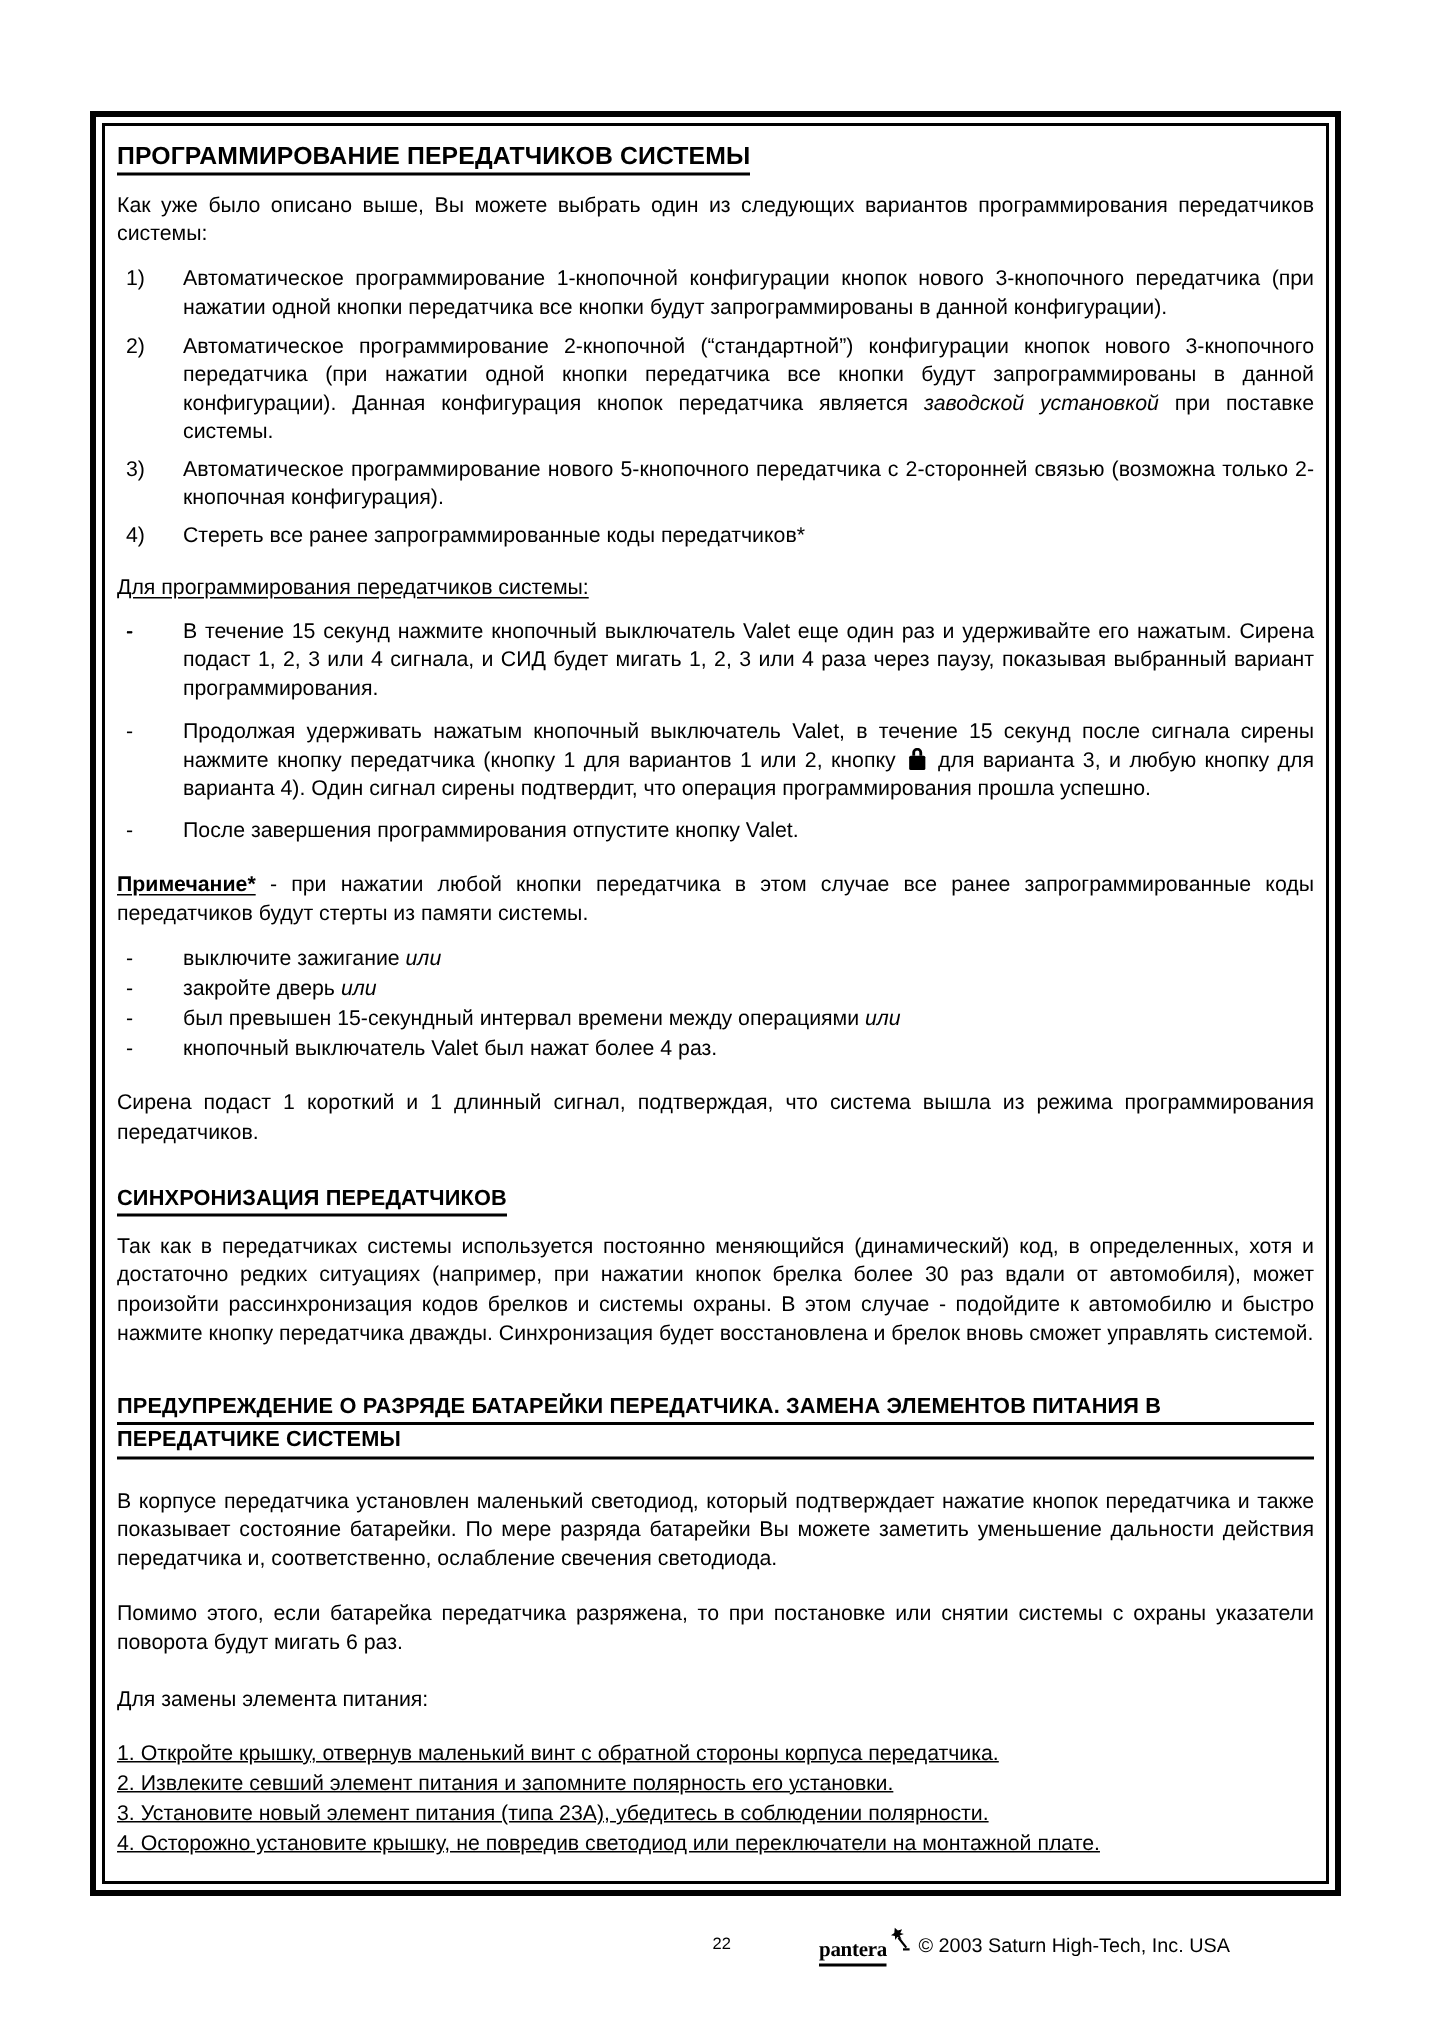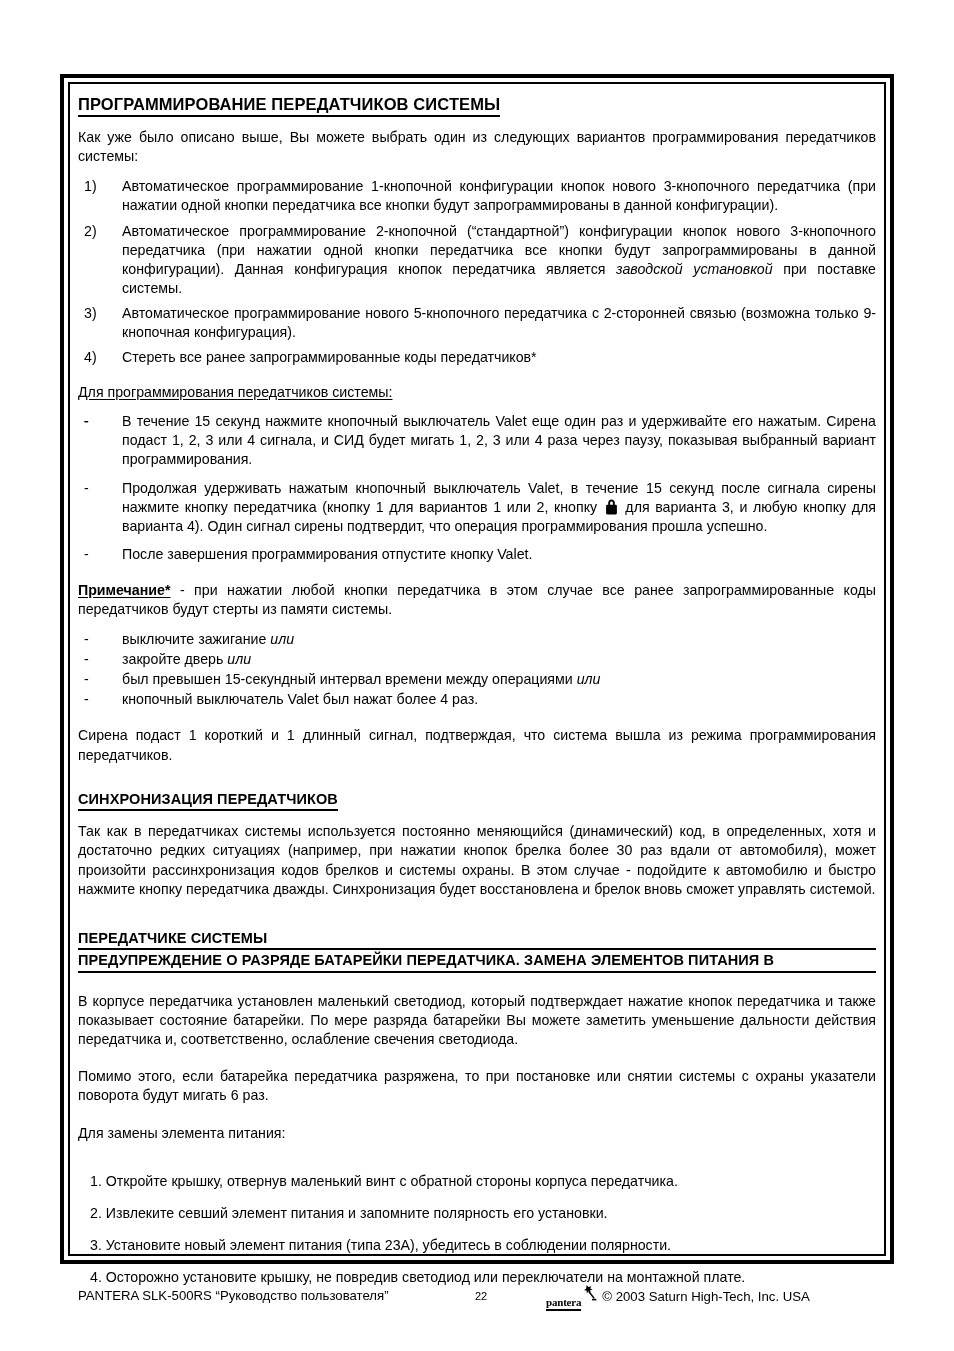--- a/index.html
+++ b/index.html
@@ -153,22 +153,23 @@
 
   
   ol.dot-list {
     list-style: none;
     margin: 0;
     padding: 0;
   }
   ol.dot-list > li {
     font-size: 14.2px;
     line-height: 1.42;
-    margin: 12px;
+    margin: 0;
     text-align: left;
+    text-decoration: underline;
   }
 
   
   .lock-icon {
     display: inline-block;
     width: 13px;
     height: 16px;
     vertical-align: -3px;
     margin: 0 2px;
   }
@@ -212,21 +213,21 @@
   .brand-logo {
     display: inline-flex;
     align-items: flex-end;
     gap: 1px;
     position: relative;
     top: 1px;
   }
   .brand-word {
     font-family: "Liberation Serif", "DejaVu Serif", serif;
     font-weight: bold;
-    font-size: 11px;
+    font-size: 14px;
     letter-spacing: -0.2px;
     border-bottom: 2px solid #000;
     line-height: 1.05;
     padding-bottom: 0px;
   }
   .brand-mark { display: block; }
   .copy-text { font-size: 13.2px; }
 </style>
 </head>
 <body>
@@ -244,21 +245,21 @@
         <p class="body-text">Как уже было описано выше, Вы можете выбрать один из следующих вариантов программирования передатчиков системы:</p>
 
         <ol class="paren-list">
           <li>
             <span class="marker">1)</span><span>Автоматическое программирование 1-кнопочной конфигурации кнопок нового 3-кнопочного передатчика (при нажатии одной кнопки передатчика все кнопки будут запрограммированы в данной конфигурации).</span>
           </li>
           <li>
             <span class="marker">2)</span><span>Автоматическое программирование 2-кнопочной (“стандартной”)  конфигурации кнопок нового 3-кнопочного передатчика (при нажатии одной кнопки передатчика все кнопки будут запрограммированы в данной конфигурации). Данная конфигурация кнопок передатчика является </span><span class="i">заводской установкой</span><span> при поставке системы.</span>
           </li>
           <li>
-            <span class="marker">3)</span><span>Автоматическое программирование нового 5-кнопочного передатчика с 2-сторонней связью (возможна только 9-кнопочная конфигурация).</span>
+            <span class="marker">3)</span><span>Автоматическое программирование нового 5-кнопочного передатчика с 2-сторонней связью (возможна только 2-кнопочная конфигурация).</span>
           </li>
           <li>
             <span class="marker">4)</span><span>Стереть все ранее запрограммированные коды передатчиков*</span>
           </li>
         </ol>
 
         <div class="gap-sm"></div>
 
         <p class="lead-under"><span class="u">Для программирования передатчиков системы:</span></p>
 
@@ -311,22 +312,22 @@
 
         <div class="title-wrap">
           <h2 class="section-title small">СИНХРОНИЗАЦИЯ  ПЕРЕДАТЧИКОВ</h2>
         </div>
 
         <p class="body-text">Так как в передатчиках системы используется постоянно меняющийся (динамический) код, в определенных, хотя и достаточно редких ситуациях (например, при нажатии кнопок брелка более 30 раз вдали от автомобиля), может произойти рассинхронизация кодов брелков и системы охраны. В этом случае - подойдите к автомобилю и быстро нажмите кнопку передатчика дважды. Синхронизация будет восстановлена и брелок вновь сможет управлять системой.</p>
 
         <div class="gap-lg"></div>
 
         <h2 class="section-title small wide">
+          <span class="ul-line">ПРЕДУПРЕЖДЕНИЕ О РАЗРЯДЕ БАТАРЕЙКИ ПЕРЕДАТЧИКА. ЗАМЕНА ЭЛЕМЕНТОВ ПИТАНИЯ В</span>
           <span class="ul-line">ПЕРЕДАТЧИКЕ СИСТЕМЫ</span>
-          <span class="ul-line">ПРЕДУПРЕЖДЕНИЕ О РАЗРЯДЕ БАТАРЕЙКИ ПЕРЕДАТЧИКА. ЗАМЕНА ЭЛЕМЕНТОВ ПИТАНИЯ В</span>
         </h2>
 
         <div class="gap-sm"></div>
 
         <p class="body-text">В корпусе передатчика установлен маленький светодиод, который подтверждает нажатие кнопок передатчика и также показывает состояние батарейки. По мере разряда батарейки Вы можете заметить уменьшение дальности действия передатчика и, соответственно, ослабление свечения светодиода.</p>
 
         <div class="gap-sm"></div>
 
         <p class="body-text">Помимо этого, если батарейка передатчика разряжена, то при постановке или снятии системы с охраны указатели поворота будут мигать 6 раз.</p>
 
@@ -341,21 +342,20 @@
           <li>2. Извлеките севший элемент питания и запомните полярность его установки.</li>
           <li>3. Установите новый элемент питания (типа 23А), убедитесь в соблюдении полярности.</li>
           <li>4. Осторожно установите крышку, не повредив светодиод или переключатели на монтажной плате.</li>
         </ol>
 
       </div>
     </div>
   </div>
 
   <div class="footer">
-    <span class="f-left">PANTERA SLK-500RS “Руководство пользователя”</span>
     <span class="f-page">22</span>
     <span class="f-right">
       <span class="brand-logo">
         <span class="brand-word">pantera</span>
         <span class="brand-mark">
           <svg width="16" height="18" viewBox="0 0 16 18" xmlns="http://www.w3.org/2000/svg">
             <path d="M4.5 1.2 L6.6 3.0 L9.4 2.2 L8.2 4.6 L10.6 5.4 L7.8 6.4 L9.0 8.6 L6.2 7.4 L4.8 9.4 L4.6 6.6 L2.0 6.2 L4.2 4.6 Z" fill="#000"></path>
             <path d="M7.0 7.8 L12.2 14.4" stroke="#000" stroke-width="1.5" fill="none"></path>
             <path d="M10.0 15.6 L14.4 15.6" stroke="#000" stroke-width="1.6" fill="none"></path>
           </svg>

